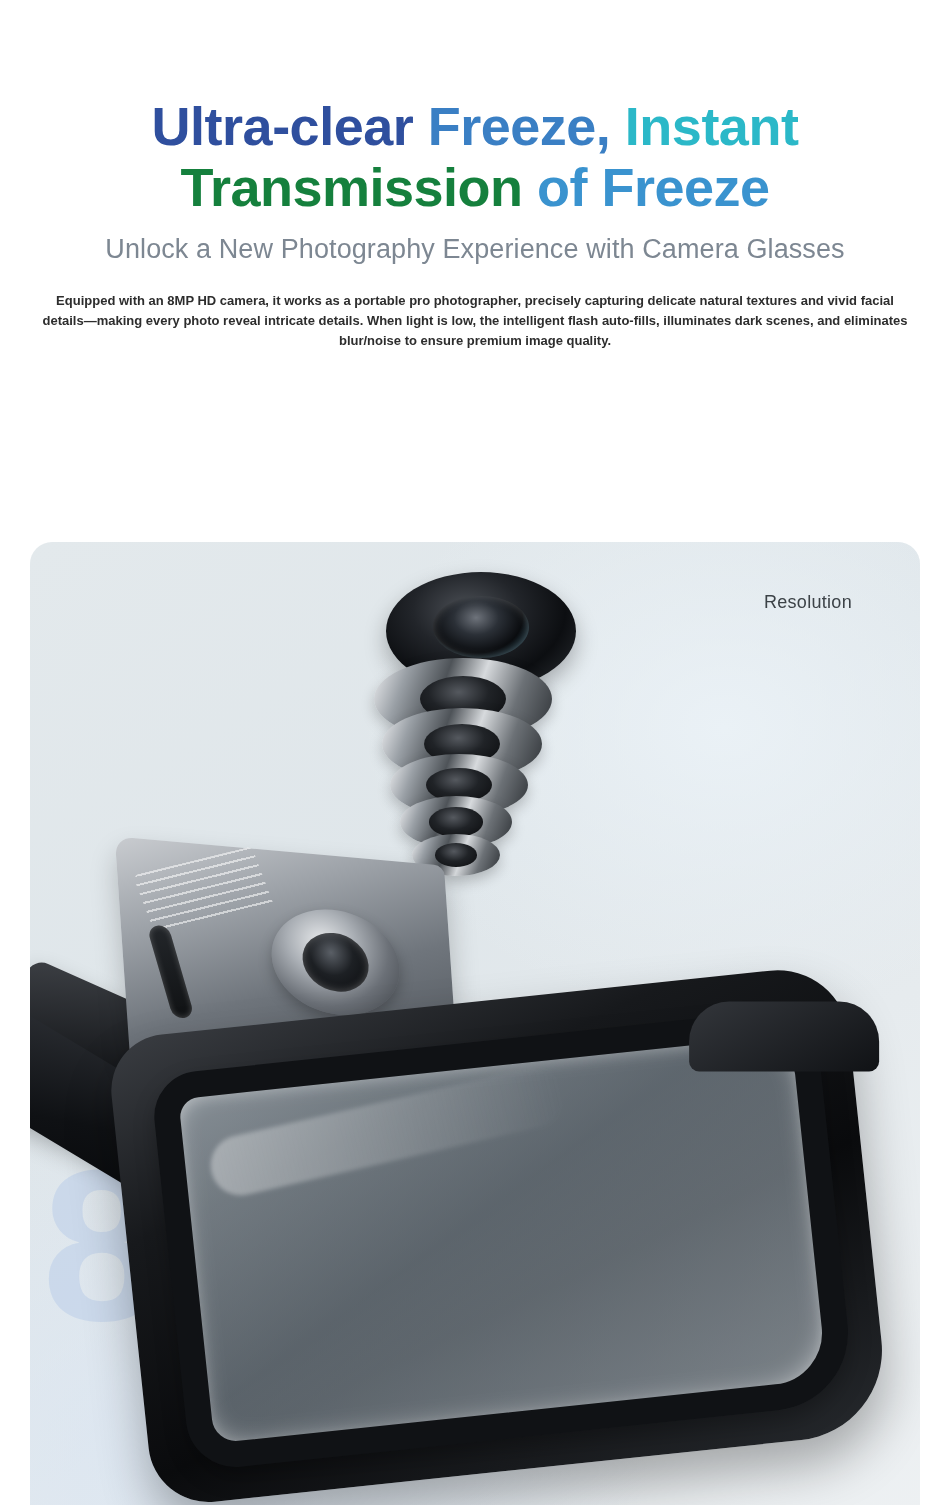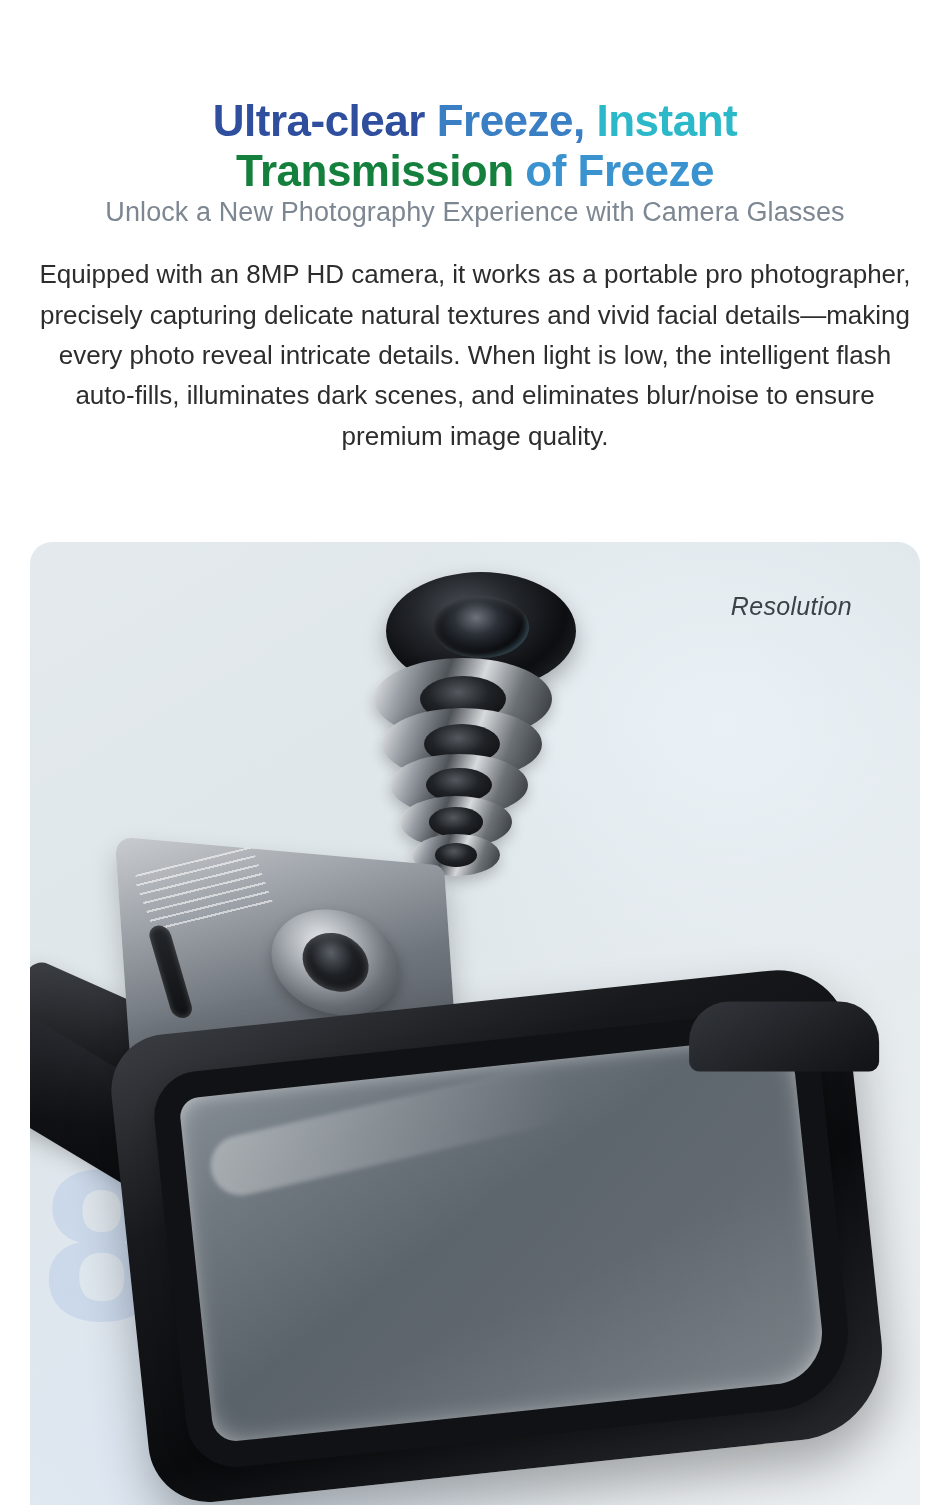--- a/index.html
+++ b/index.html
@@ -14,50 +14,51 @@
     position: relative;
     width: 950px;
     height: 1505px;
     background: #ffffff;
   }
 
   
   .headline {
     margin-top: 96px;
     text-align: center;
-    font-size: 44px;
+    font-size: 54px;
     font-weight: bold;
     line-height: 1.13;
     letter-spacing: -0.5px;
     padding: 0 24px;
   }
   .headline .l1 { display: block; }
   .headline .l2 { display: block; }
   .hl-a { color: #2f4f9e; }
   .hl-b { color: #3a7fc4; }
   .hl-c { color: #2bb8c8; }
   .hl-d { color: #15803d; }
   .hl-e { color: #3a93cf; }
 
   .subhead {
-    margin-top: 2px;
+    margin-top: 16px;
     text-align: center;
     font-size: 27px;
     color: #7d8792;
     font-weight: normal;
     letter-spacing: 0.1px;
   }
 
   .body-copy {
     margin: 26px auto 8px;
     width: 878px;
     text-align: center;
-    font-size: 26px;
+    font-size: 13px;
     line-height: 1.55;
     color: #2d2d2d;
+    font-weight: bold;
   }
 
   
   .hero {
     position: absolute;
     left: 30px;
     top: 446px;
     width: 890px;
     height: 1030px;
     border-radius: 22px;
@@ -70,24 +71,23 @@
     background:
       radial-gradient(520px 420px at 78% 18%, rgba(236,243,248,0.85), rgba(236,243,248,0) 70%),
       radial-gradient(640px 480px at 18% 88%, rgba(216,228,242,0.75), rgba(216,228,242,0) 72%);
   }
 
   
   .res-label {
     position: absolute;
     right: 68px;
     top: 50px;
-    font-size: 25px;
+    font-size: 18px;
     color: #3c4247;
     letter-spacing: 0.3px;
-    font-style: italic;
   }
   .res-value {
     position: absolute;
     right: 36px;
     top: 72px;
     font-size: 150px;
     font-weight: bold;
     line-height: 1;
     color: #bcd9ef;
     letter-spacing: -2px;

